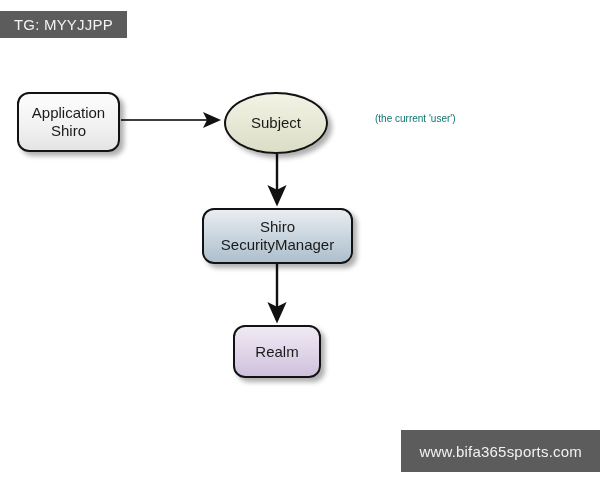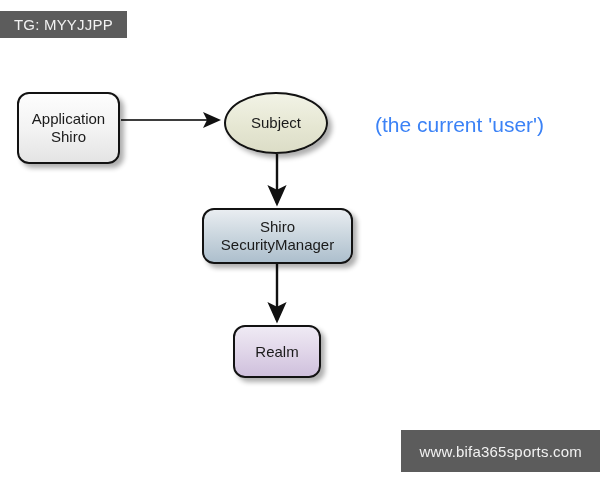--- a/index.html
+++ b/index.html
@@ -54,21 +54,21 @@
     font-size: 15px;
     line-height: 1.2;
     border: 2px solid #121212;
     box-shadow: 4px 4px 5px rgba(0,0,0,0.32);
   }
 
   #node-app-code {
     left: 17px;
     top: 92px;
     width: 103px;
-    height: 72px;
+    height: 60px;
     border-radius: 12px;
     background: linear-gradient(to bottom, #fdfdfd 0%, #f2f2f2 55%, #e4e4e4 100%);
   }
 
   #node-subject {
     left: 224px;
     top: 92px;
     width: 104px;
     height: 62px;
     border-radius: 50%;
@@ -99,23 +99,23 @@
     left: 0;
     top: 0;
     width: 600px;
     height: 480px;
     pointer-events: none;
   }
 
   
   .caption {
     position: absolute;
-    color: #3b82f6;
+    color: #0f766e;
     font-family: "Liberation Sans", sans-serif;
-    font-size: 21px;
+    font-size: 10px;
     white-space: nowrap;
   }
   #caption-subject { left: 375px; top: 113px; }
   #caption-security-manager { left: 375px; top: 228px; }
   #caption-realm { left: 375px; top: 343px; }
 </style>
 </head>
 <body>
 
 <div id="page">

